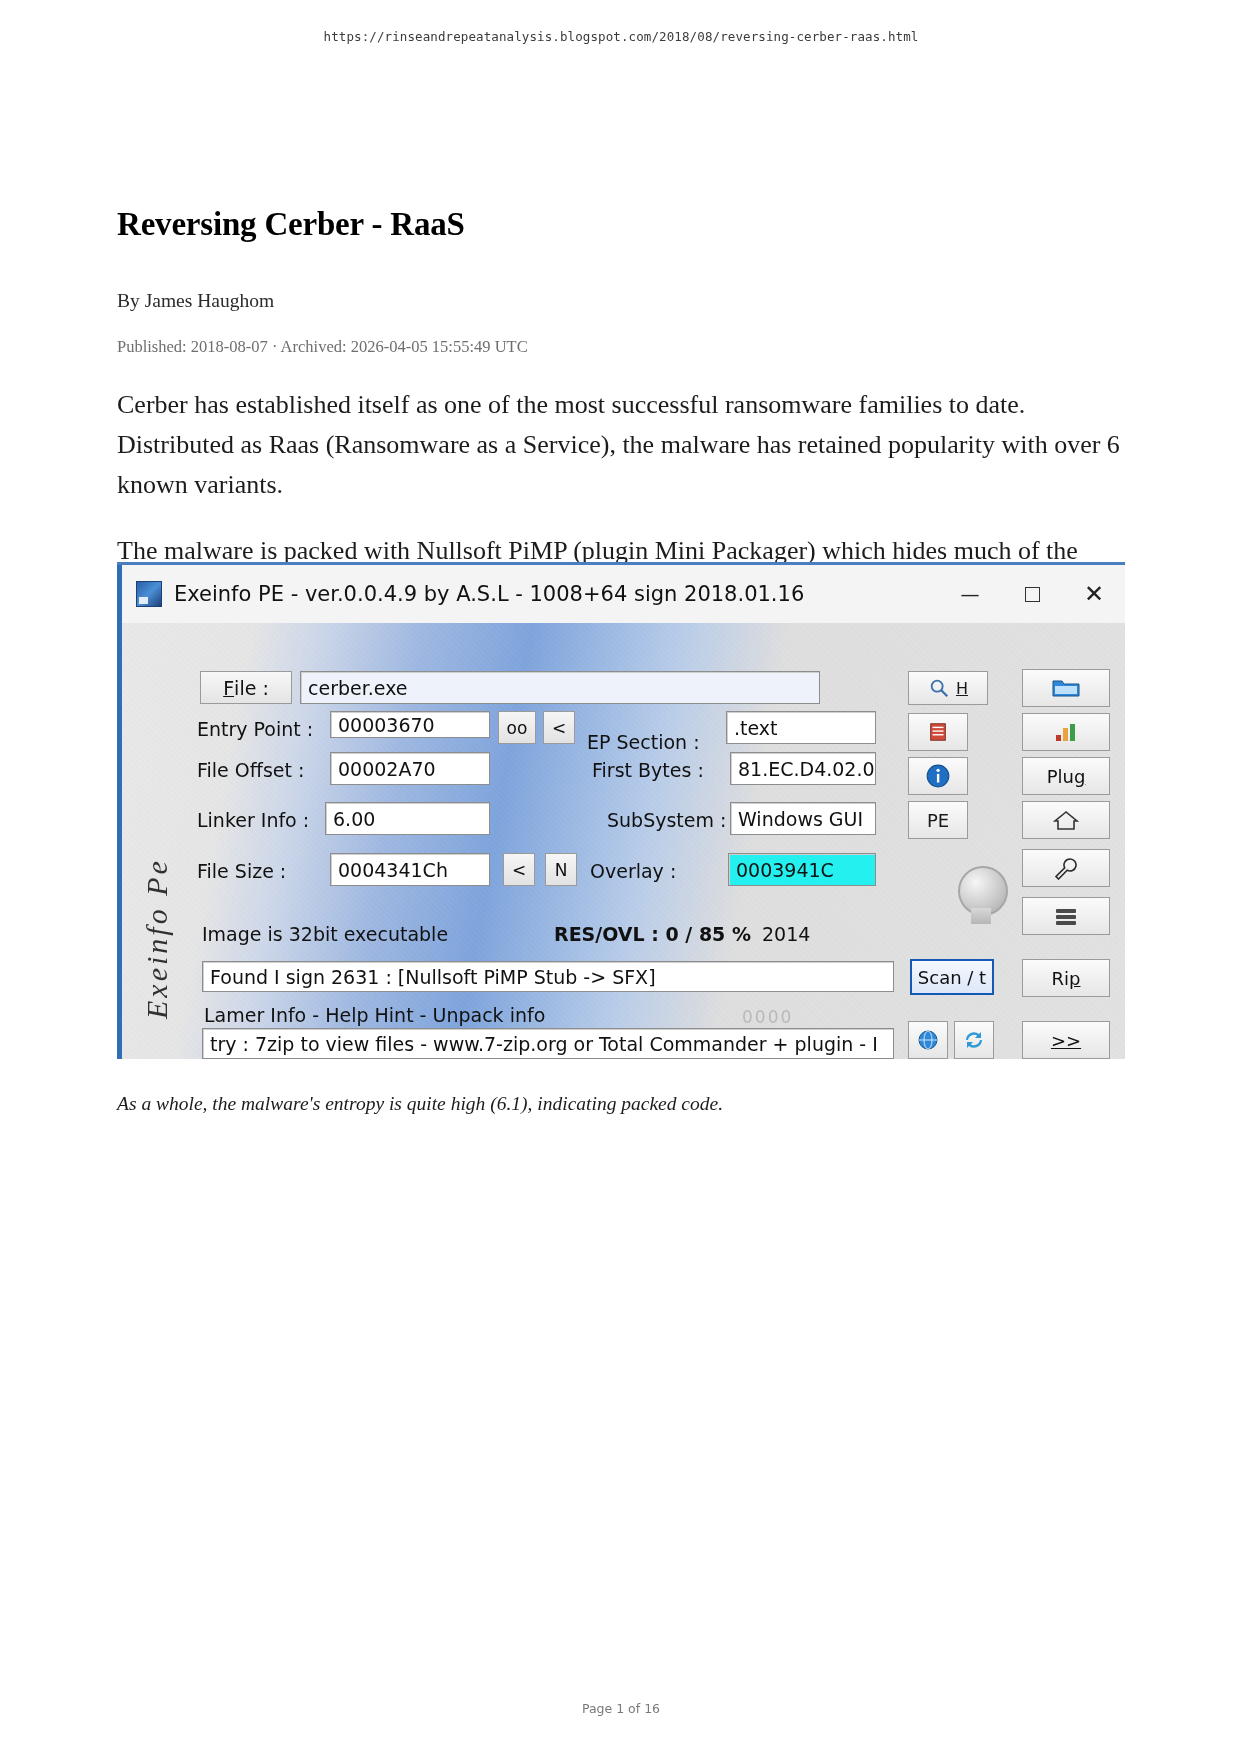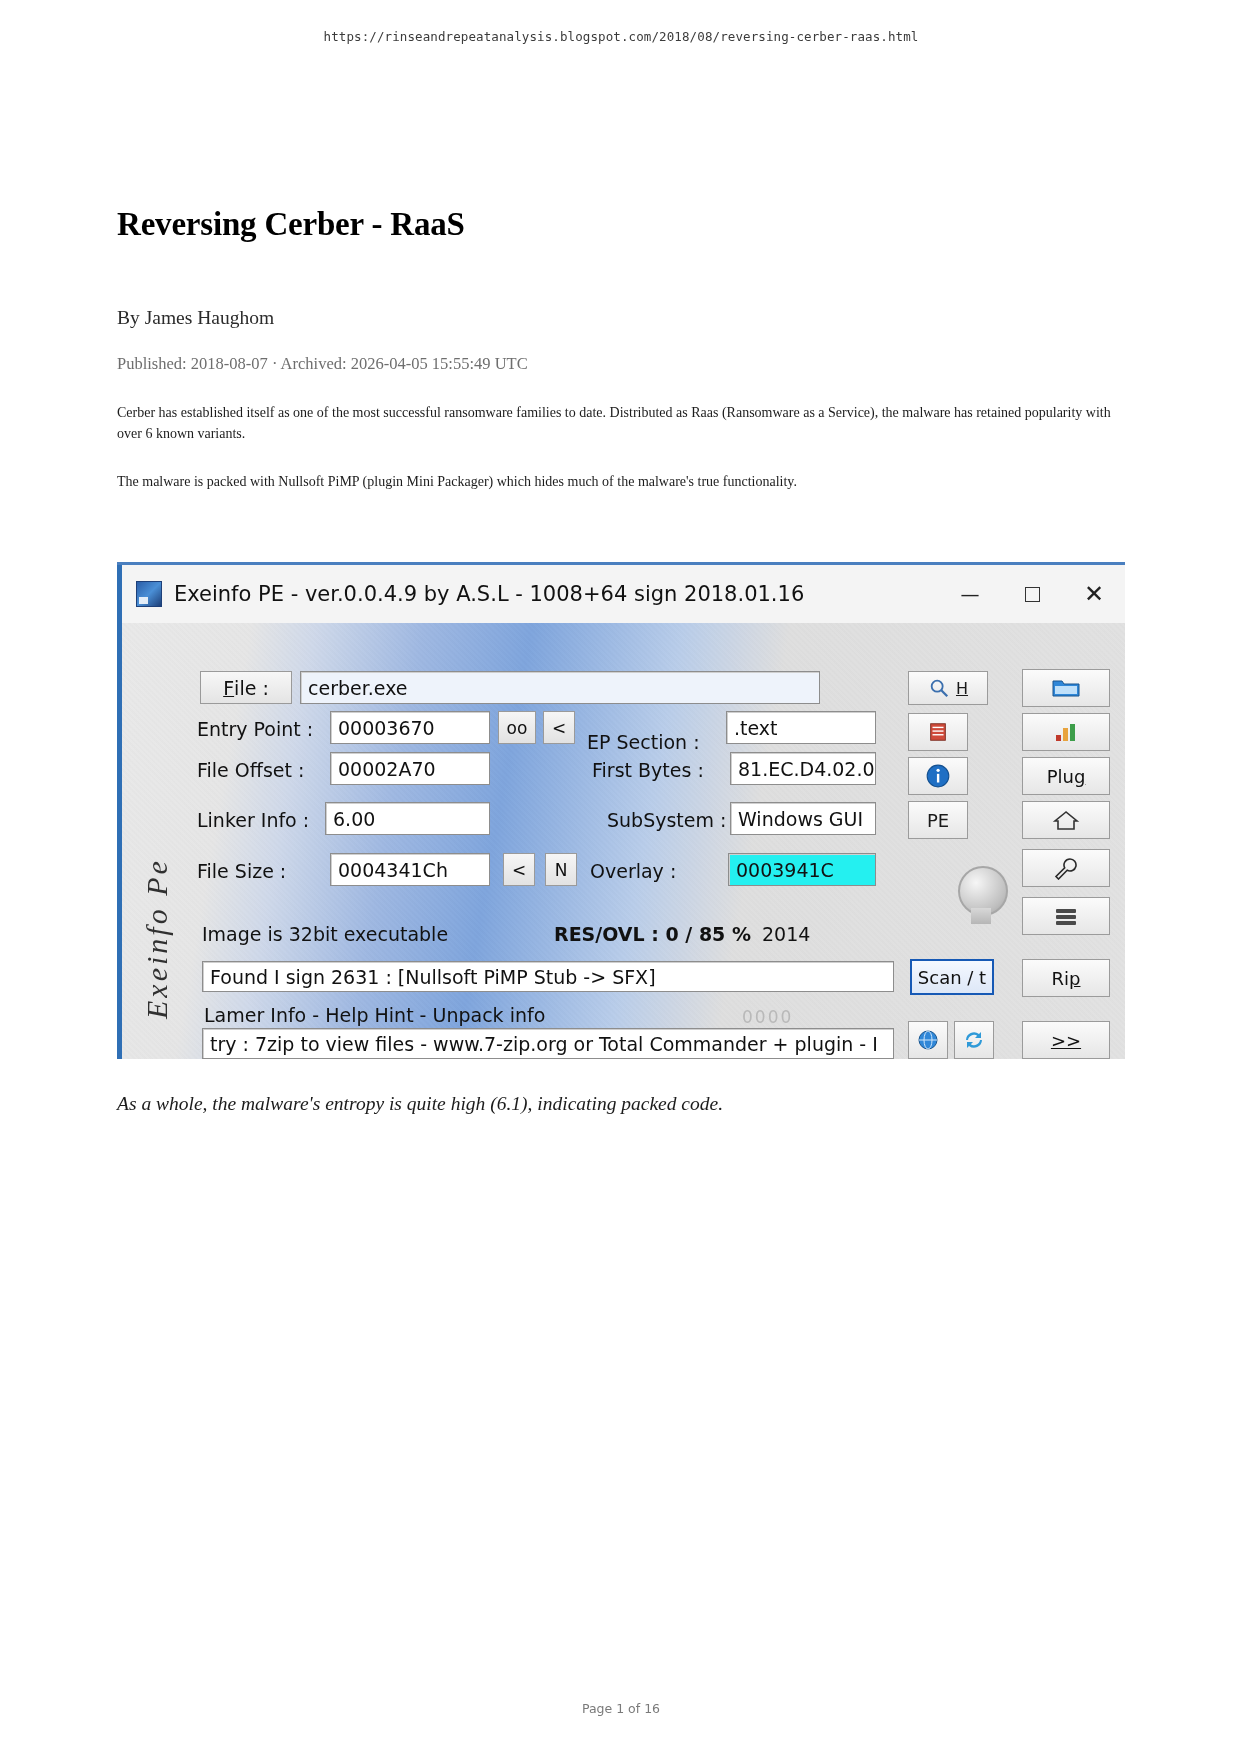--- a/index.html
+++ b/index.html
@@ -42,29 +42,29 @@
     font-weight: bold;
     font-size: 33px;
     line-height: 1.2;
     margin: 0 0 0 0;
     color: #000;
     letter-spacing: -0.2px;
   }
   .byline {
     font-size: 19.5px;
     color: #2b2b2b;
-    margin-top: 62px;
+    margin-top: 45px;
   }
   .pubmeta {
     font-size: 16.5px;
     color: #6e6e6e;
     margin-top: 25px;
   }
   p.body-text {
-    font-size: 14px;
+    font-size: 26px;
     line-height: 1.55;
     color: #1c1c1c;
     margin: 28px 0 0 0;
   }
   p.body-text.tight { margin-top: 26px; }
 
   
   .figure {
     position: absolute;
     left: 117px;
@@ -332,21 +332,21 @@
       </div>
 
       <div class="win-body">
 
         <div class="sig">Exeinfo Pe</div>
 
         <div class="btn-file"><u>F</u>ile :</div>
         <div class="tb lightblue" style="left:178px; top:48px; width:520px; height:33px;">cerber.exe</div>
 
         <div class="field-label" style="left:75px; top:95px;">Entry Point :</div>
-        <div class="tb" style="left:208px; top:88px; width:160px; height:33px;">00003670</div>
+        <div class="tb" style="left:208px; top:88px; width:160px; height:27px;">00003670</div>
         <div class="btn-sm" style="left:376px; top:88px; width:38px; height:33px;">oo</div>
         <div class="btn-sm" style="left:421px; top:88px; width:32px; height:33px;">&lt;</div>
         <div class="field-label" style="left:465px; top:108px;">EP Section :</div>
         <div class="tb" style="left:604px; top:88px; width:150px; height:33px;">.text</div>
 
         <div class="field-label" style="left:75px; top:136px;">File Offset :</div>
         <div class="tb" style="left:208px; top:129px; width:160px; height:33px;">00002A70</div>
         <div class="field-label" style="left:470px; top:136px;">First Bytes :</div>
         <div class="tb" style="left:608px; top:129px; width:146px; height:33px;">81.EC.D4.02.00</div>
 

